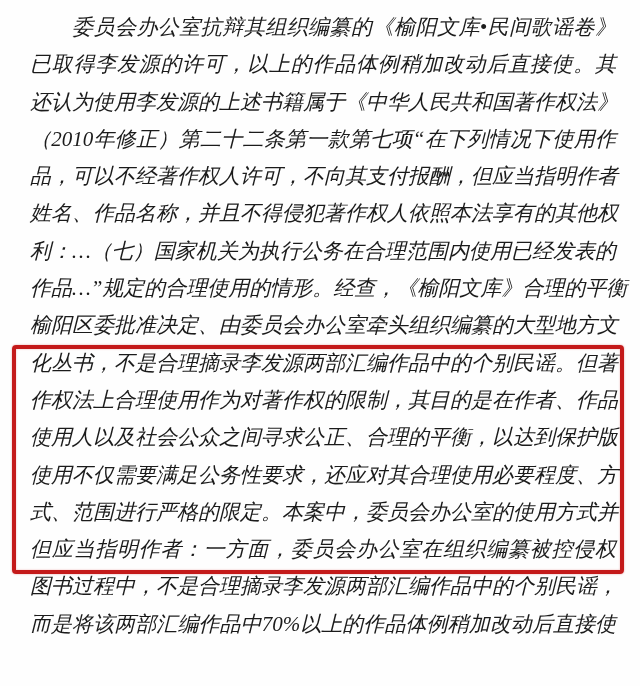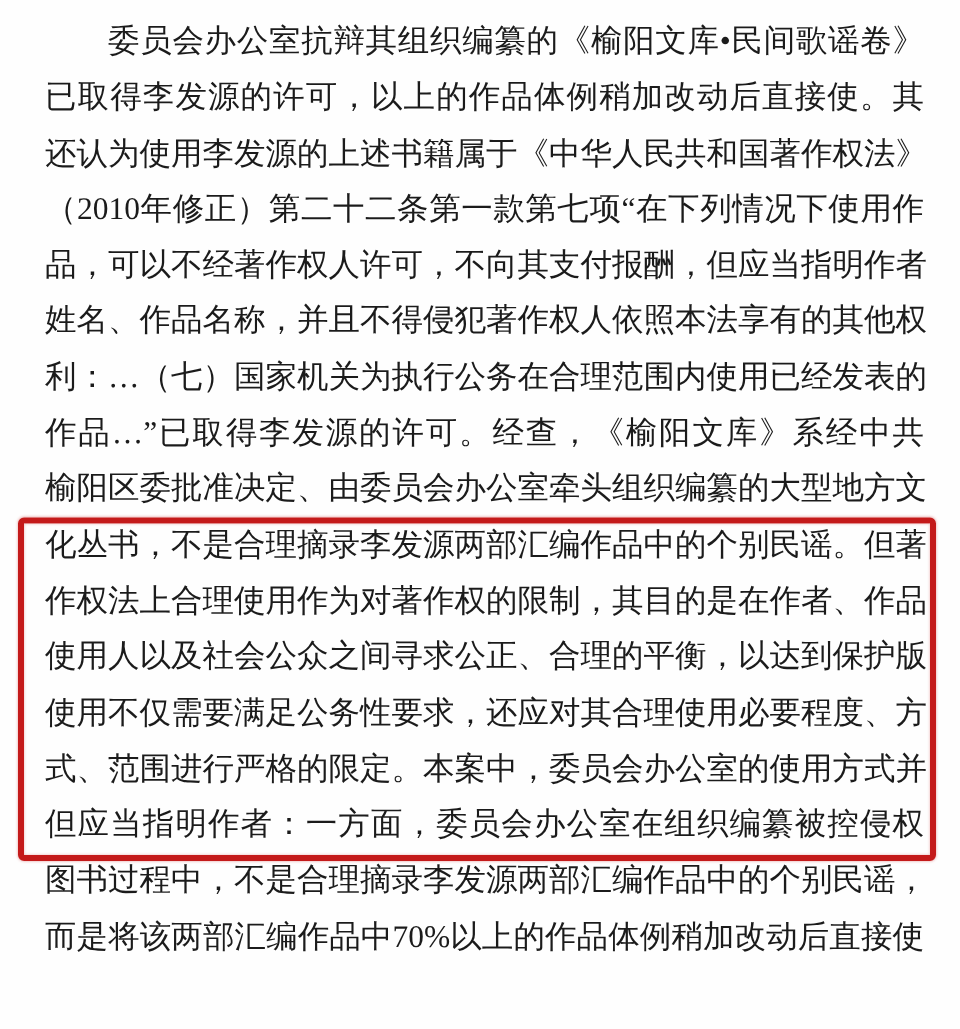--- a/index.html
+++ b/index.html
@@ -12,20 +12,21 @@
     width: 640px;
     height: 686px;
     background: #fefefe;
     overflow: hidden;
   }
   .text-block {
     position: absolute;
     left: 30px;
     top: 9px;
     width: 586px;
+    font-style: italic;
   }
   .line {
     height: 37.3px;
     line-height: 37.3px;
     font-size: 21px;
     color: #1b1b1b;
     font-family: "Liberation Serif", "DejaVu Serif", serif;
     text-align: justify;
     text-align-last: justify;
     text-justify: inter-character;
@@ -54,21 +55,21 @@
 <div class="page">
 
   <div class="text-block">
     <div class="line indent">委员会办公室抗辩其组织编纂的《榆阳文库•民间歌谣卷》</div>
     <div class="line">已取得李发源的许可，以上的作品体例稍加改动后直接使。其</div>
     <div class="line">还认为使用李发源的上述书籍属于《中华人民共和国著作权法》</div>
     <div class="line">（2010年修正）第二十二条第一款第七项“在下列情况下使用作</div>
     <div class="line">品，可以不经著作权人许可，不向其支付报酬，但应当指明作者</div>
     <div class="line">姓名、作品名称，并且不得侵犯著作权人依照本法享有的其他权</div>
     <div class="line">利：…（七）国家机关为执行公务在合理范围内使用已经发表的</div>
-    <div class="line">作品…”已取得李发源的许可。经查，《榆阳文库》系经中共</div>
+    <div class="line">作品…”规定的合理使用的情形。经查，《榆阳文库》合理的平衡</div>
     <div class="line">榆阳区委批准决定、由委员会办公室牵头组织编纂的大型地方文</div>
     <div class="line">化丛书，不是合理摘录李发源两部汇编作品中的个别民谣。但著</div>
     <div class="line">作权法上合理使用作为对著作权的限制，其目的是在作者、作品</div>
     <div class="line">使用人以及社会公众之间寻求公正、合理的平衡，以达到保护版</div>
     <div class="line">使用不仅需要满足公务性要求，还应对其合理使用必要程度、方</div>
     <div class="line">式、范围进行严格的限定。本案中，委员会办公室的使用方式并</div>
     <div class="line">但应当指明作者：一方面，委员会办公室在组织编纂被控侵权</div>
     <div class="line">图书过程中，不是合理摘录李发源两部汇编作品中的个别民谣，</div>
     <div class="line">而是将该两部汇编作品中70%以上的作品体例稍加改动后直接使</div>
   </div>

